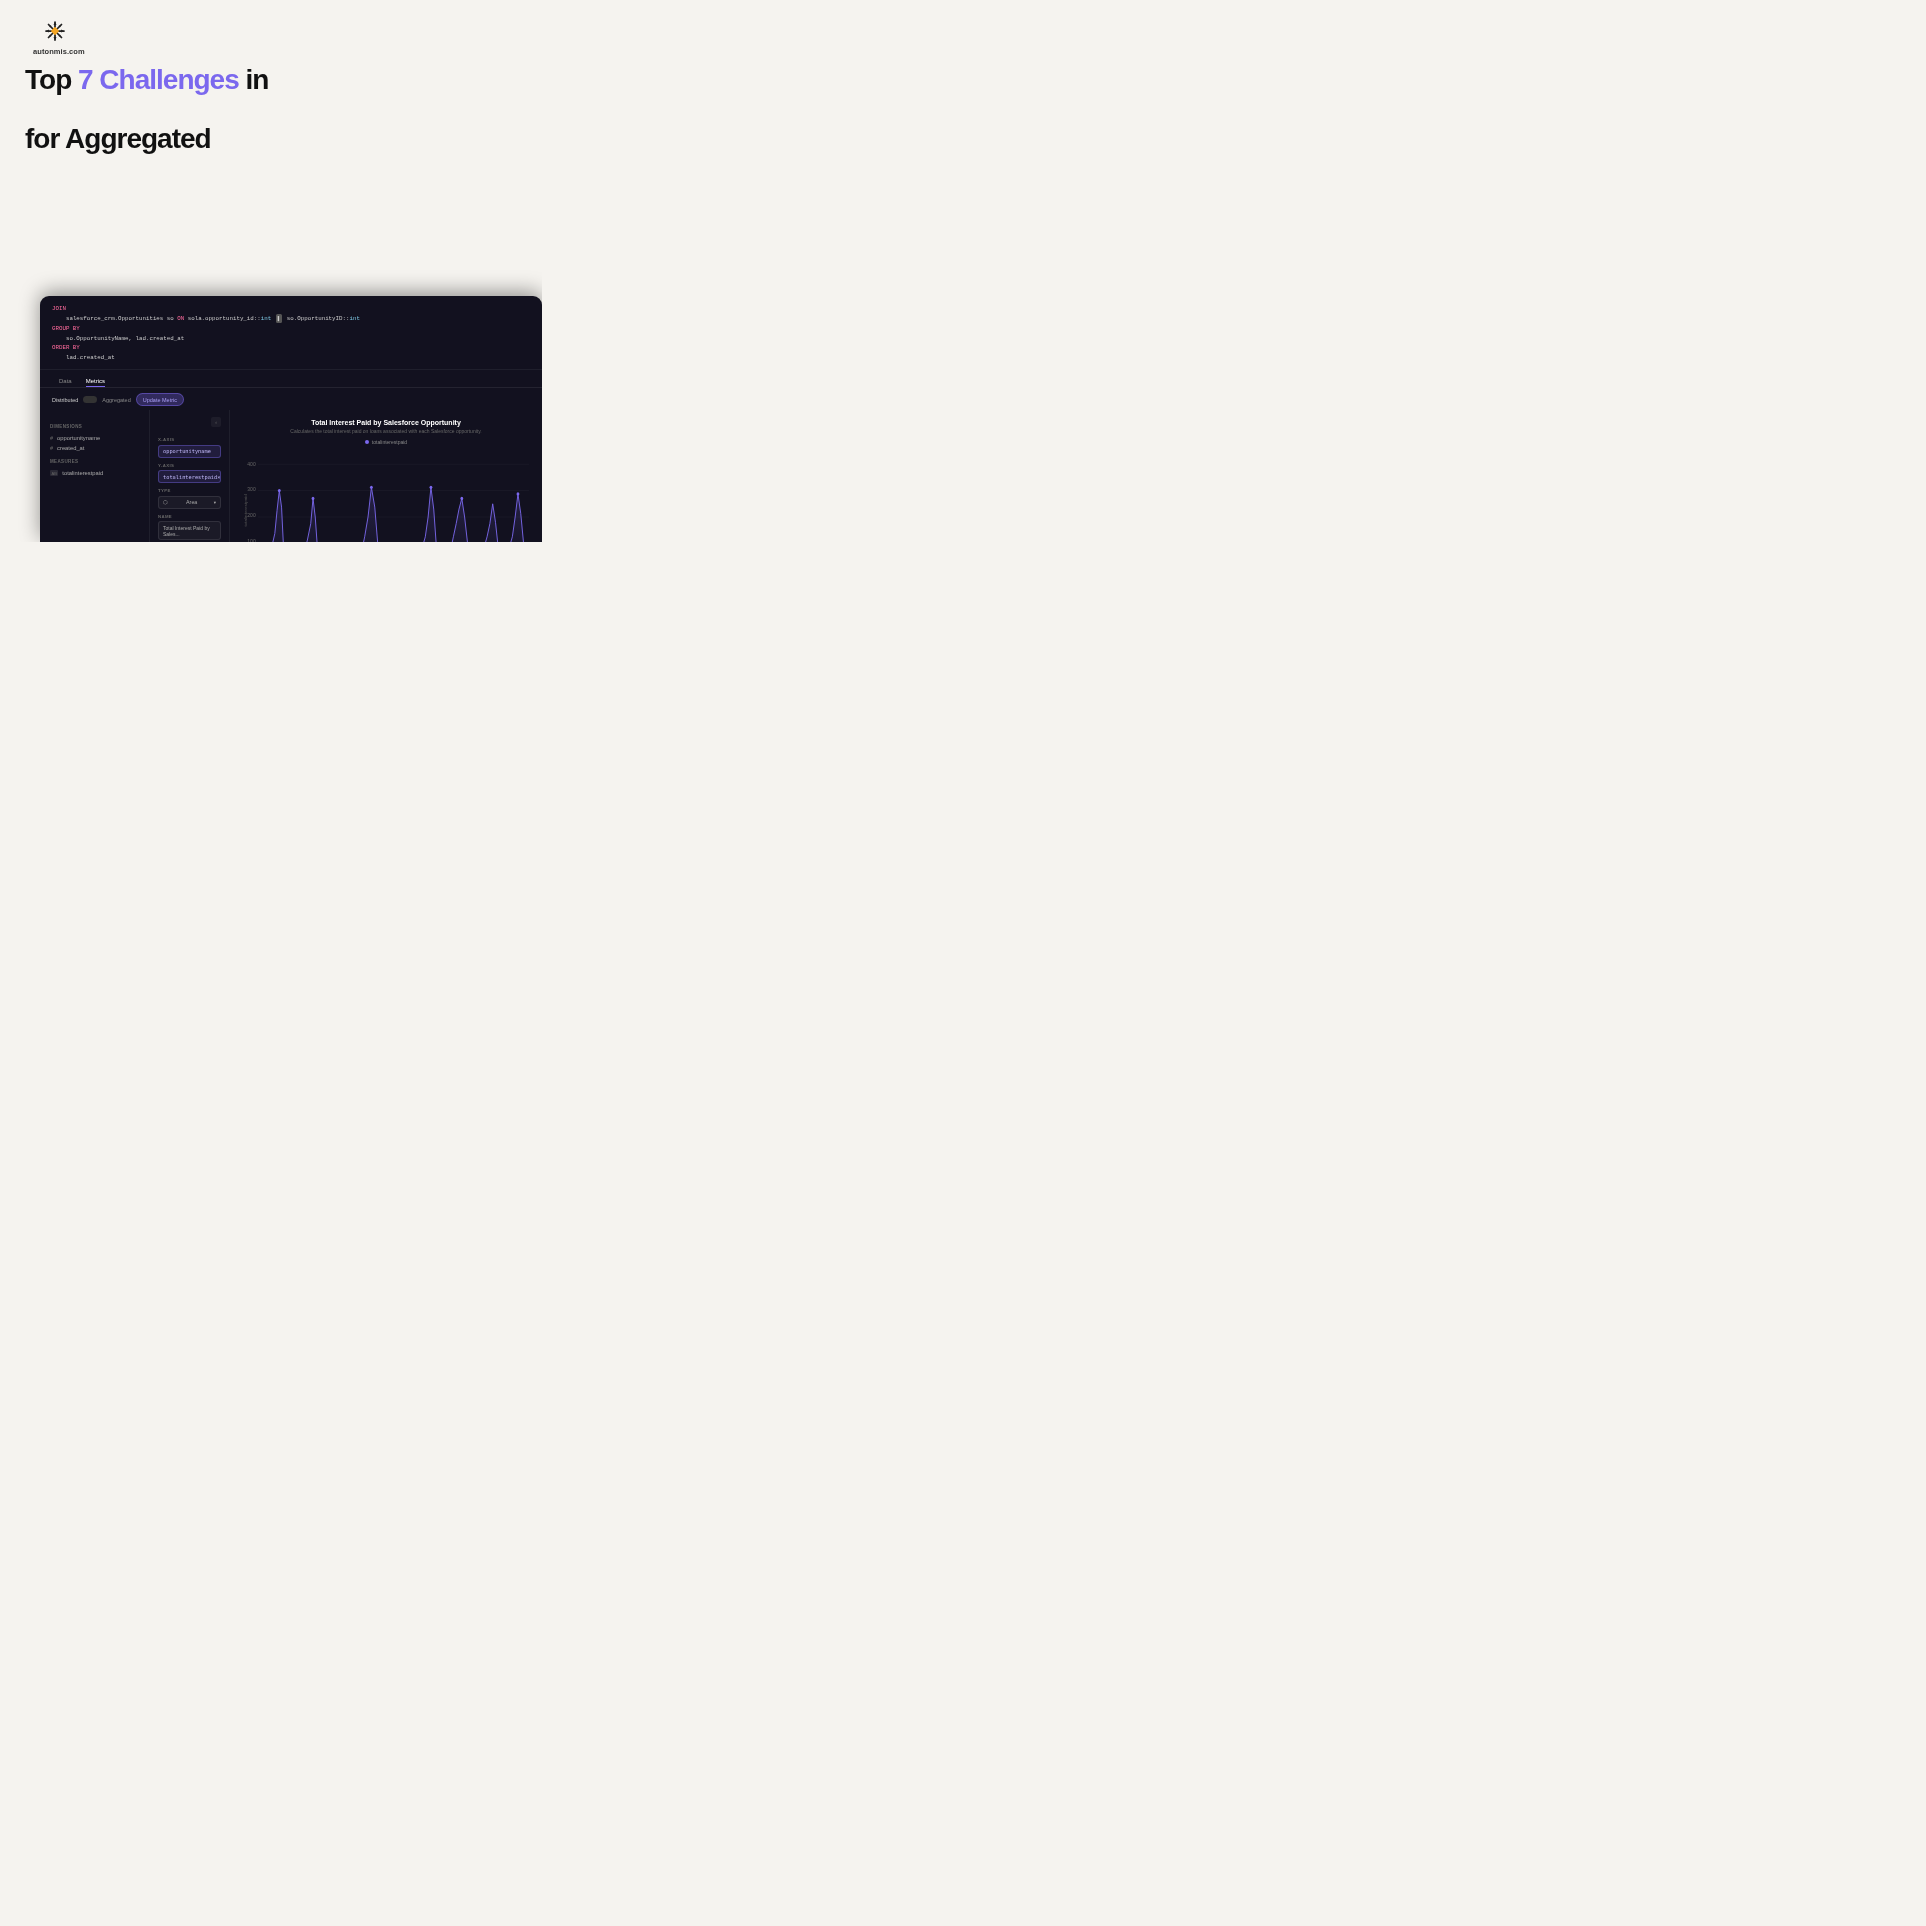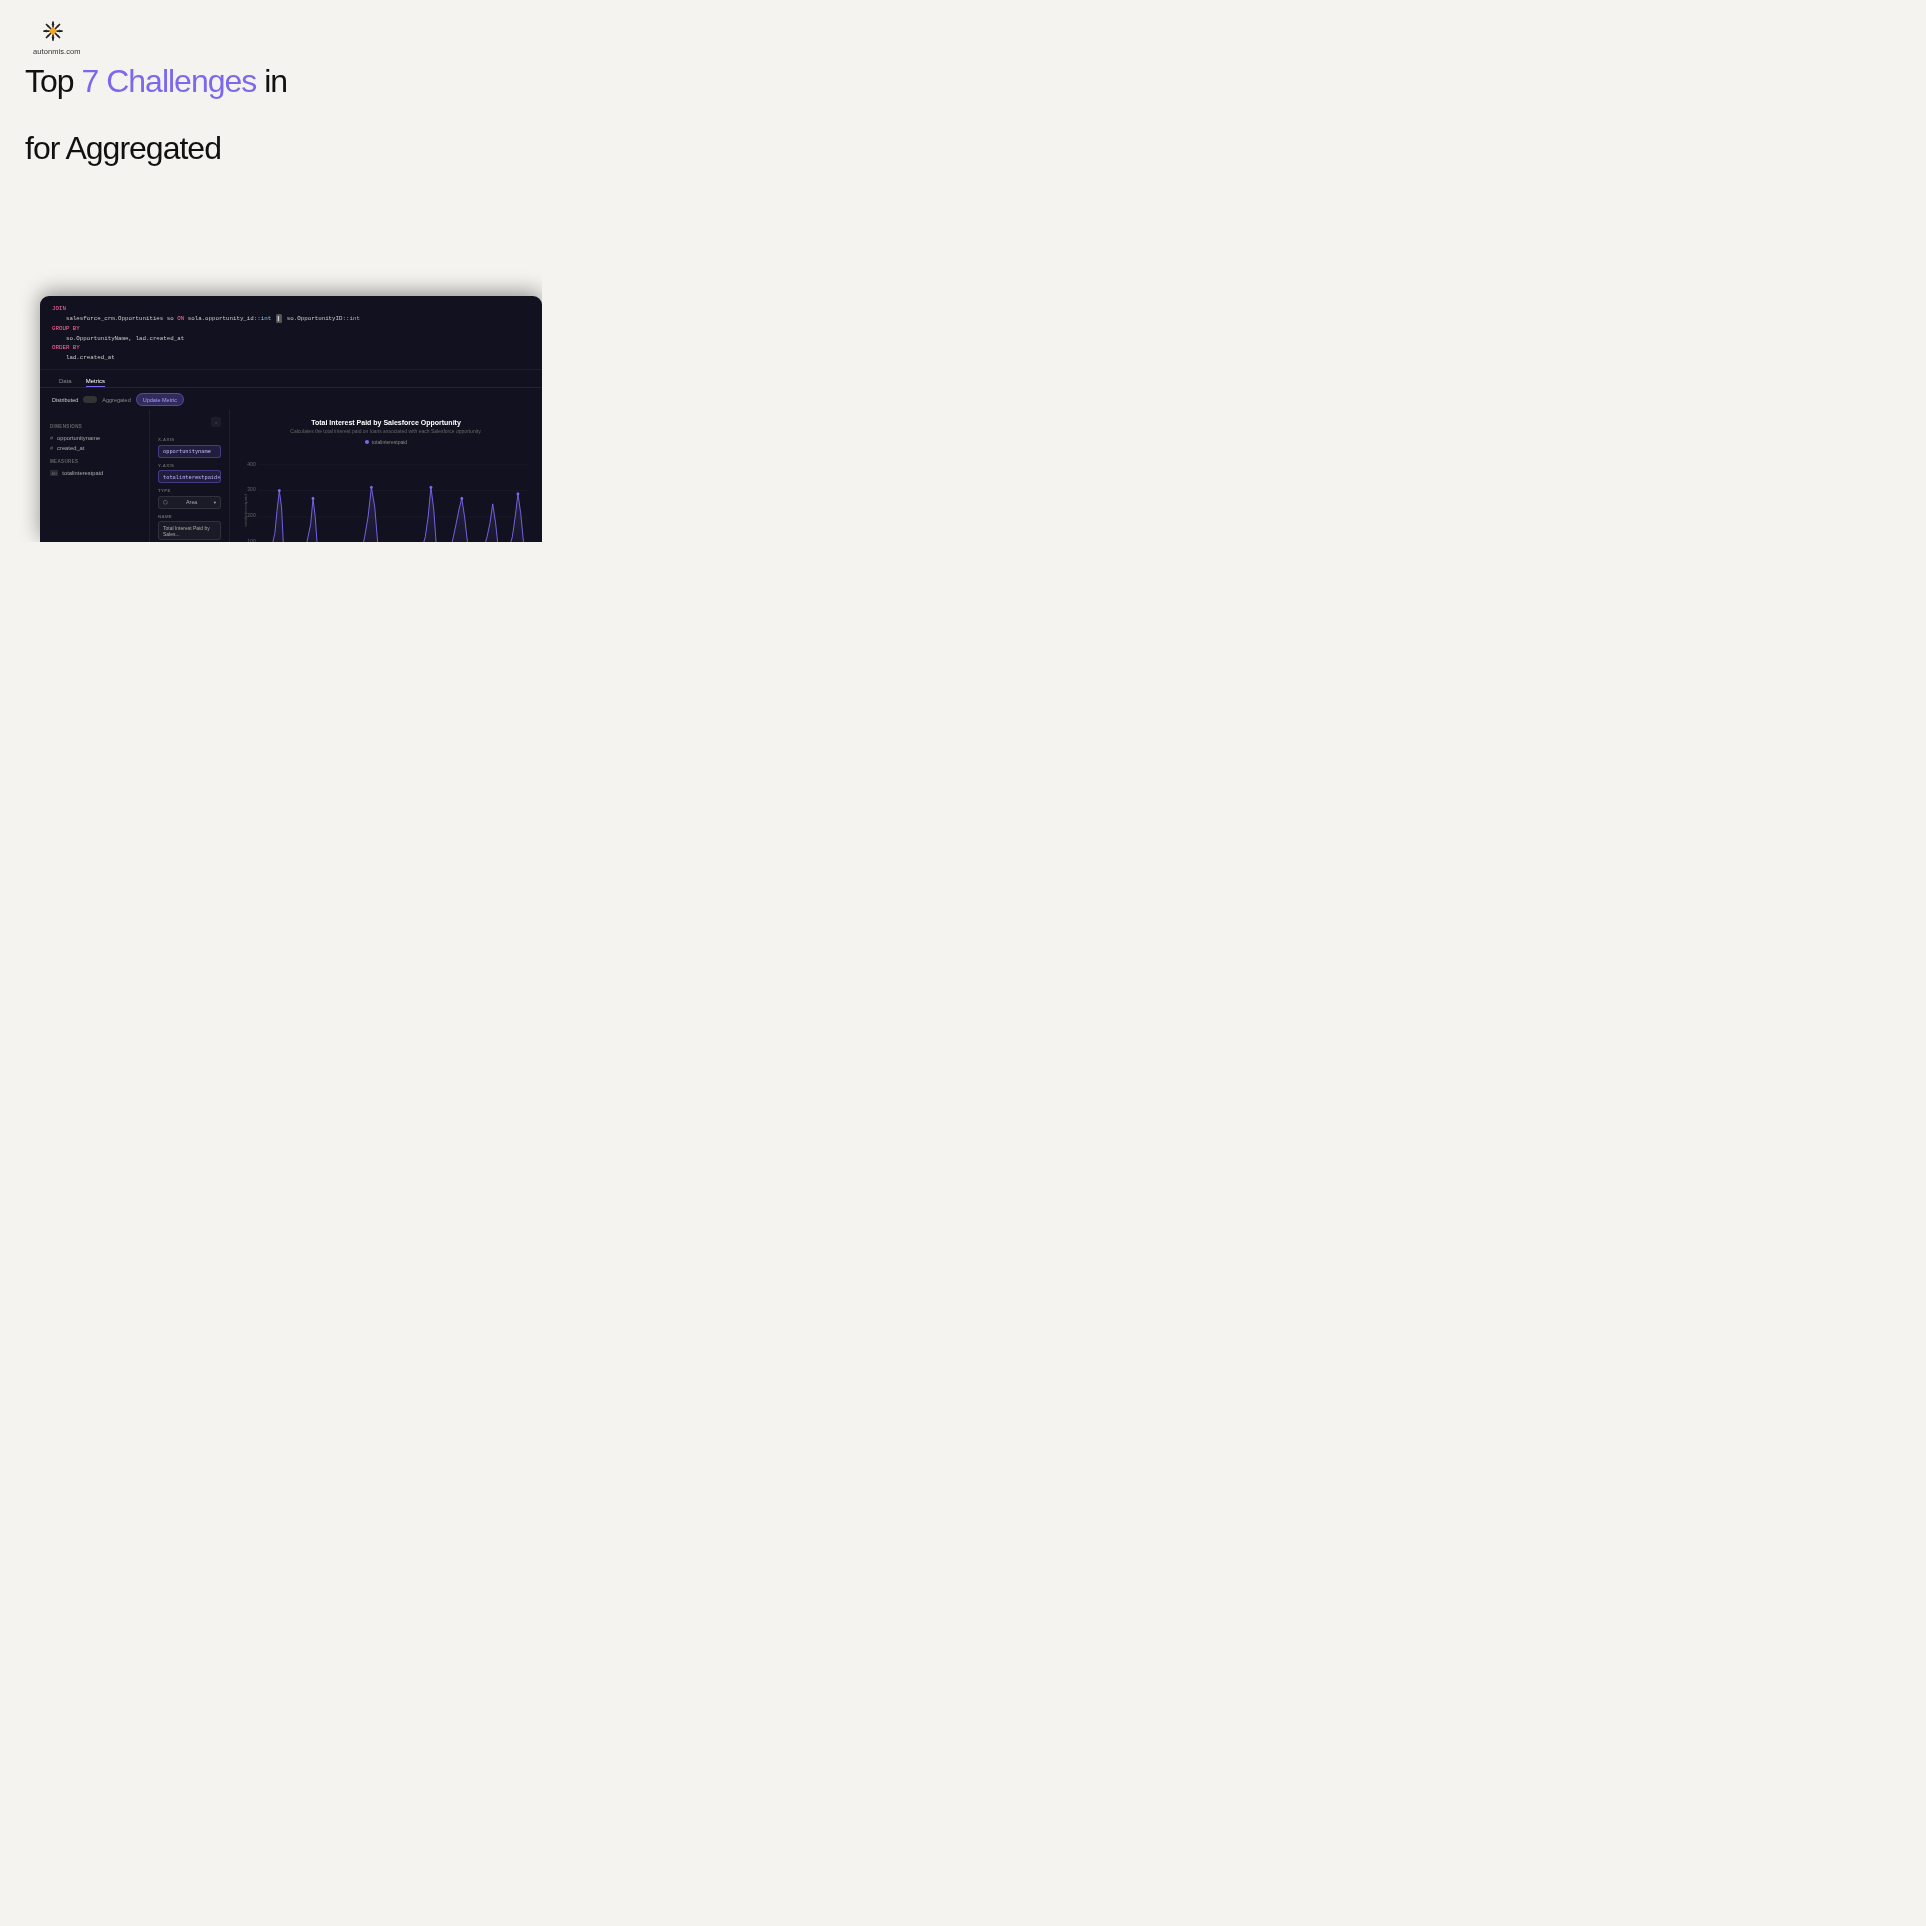--- a/index.html
+++ b/index.html
@@ -36,36 +36,36 @@
     }
 
     .logo-icon {
       width: 26px;
       height: 26px;
     }
 
     .logo-text {
       font-size: 7.5px;
       color: #333;
-      font-weight: 400;
+      font-weight: 700;
       letter-spacing: 0.01em;
       padding-left: 8px;
     }
 
     
     .headline {
       position: absolute;
       top: 65px;
       left: 25px;
       right: 25px;
     }
 
     .headline-text {
-      font-size: 32px;
-      font-weight: 400;
+      font-size: 28px;
+      font-weight: 700;
       line-height: 1.05;
       color: #111;
       letter-spacing: -1px;
     }
 
     .headline-highlight {
       color: #7B68EE;
     }
 
     

